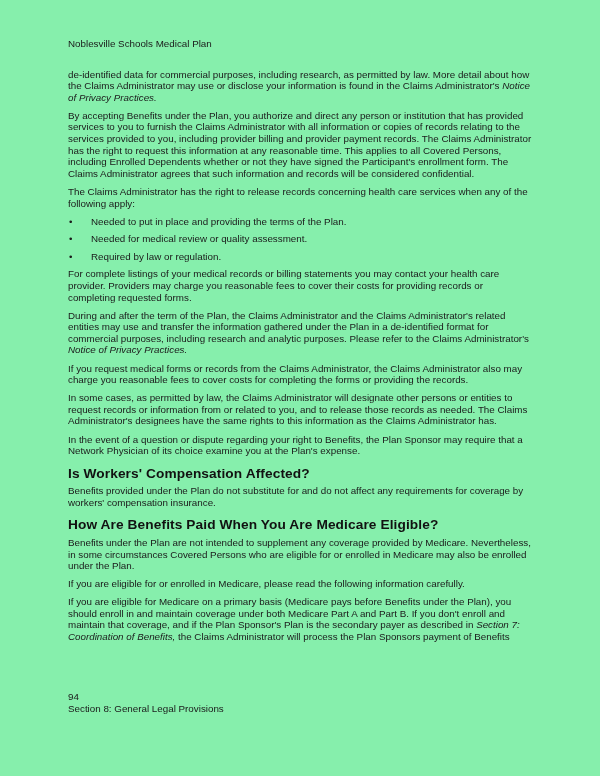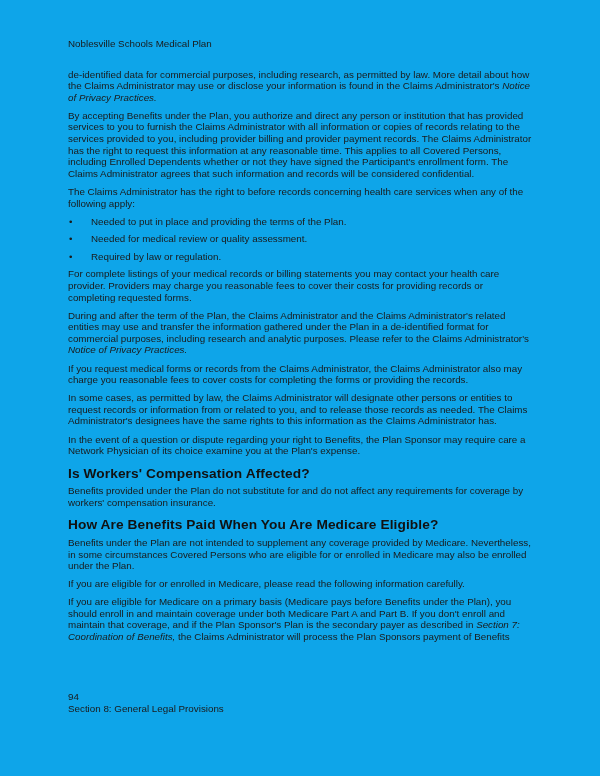--- a/index.html
+++ b/index.html
@@ -1,20 +1,20 @@
 <!DOCTYPE html>
 <html><head>
 <meta charset="utf-8">
 <style>
   html, body { margin: 0; padding: 0; background: #ffffff; }
   .page {
     position: relative;
     width: 600px;
     height: 776px;
-    background: #0ea5e9;
+    background: #86efac;
     font-family: "Liberation Sans", sans-serif;
     color: #1a1a1a;
     overflow: hidden;
     box-sizing: border-box;
   }
   .content {
     position: absolute;
     left: 68px;
     top: 38px;
     width: 464px;
@@ -74,21 +74,21 @@
   <div class="content">
 
     <div class="doc-header">Noblesville Schools Medical Plan</div>
 
     <div class="body-text">
 
       <p><span>de-identified data for commercial purposes, including research, as permitted by law. More detail about how the Claims Administrator may use or disclose your information is found in the Claims Administrator's </span><span class="em">Notice of Privacy Practices.</span></p>
 
       <p>By accepting Benefits under the Plan, you authorize and direct any person or institution that has provided services to you to furnish the Claims Administrator with all information or copies of records relating to the services provided to you, including provider billing and provider payment records. The Claims Administrator has the right to request this information at any reasonable time. This applies to all Covered Persons, including Enrolled Dependents whether or not they have signed the Participant's enrollment form. The Claims Administrator agrees that such information and records will be considered confidential.</p>
 
-      <p>The Claims Administrator has the right to before records concerning health care services when any of the following apply:</p>
+      <p>The Claims Administrator has the right to release records concerning health care services when any of the following apply:</p>
 
       <ul class="bullets">
         <li>
             <span class="bullet-dot">•</span>
             <span>Needed to put in place and providing the terms of the Plan.</span>
           </li>
         <li>
             <span class="bullet-dot">•</span>
             <span>Needed for medical review or quality assessment.</span>
           </li>
@@ -100,21 +100,21 @@
 
       <p>For complete listings of your medical records or billing statements you may contact your health care provider. Providers may charge you reasonable fees to cover their costs for providing records or completing requested forms.</p>
 
       <p><span>During and after the term of the Plan, the Claims Administrator and the Claims Administrator's related entities may use and transfer the information gathered under the Plan in a de-identified format for commercial purposes, including research and analytic purposes. Please refer to the Claims Administrator's </span><span class="em">Notice of Privacy Practices.</span></p>
 
       <p>If you request medical forms or records from the Claims Administrator, the Claims Administrator also may charge you reasonable fees to cover costs for completing the forms or providing the records.</p>
 
       <p>In some cases, as permitted by law, the Claims Administrator will designate other persons or entities to request records or information from or related to you, and to release those records as needed. The Claims Administrator's designees have the same rights to this information as the Claims Administrator has.</p>
 
 
-      <p>In the event of a question or dispute regarding your right to Benefits, the Plan Sponsor may require care a Network Physician of its choice examine you at the Plan's expense.</p>
+      <p>In the event of a question or dispute regarding your right to Benefits, the Plan Sponsor may require that a Network Physician of its choice examine you at the Plan's expense.</p>
 
       <h2 class="sec-heading">Is Workers' Compensation Affected?</h2>
 
       <p>Benefits provided under the Plan do not substitute for and do not affect any requirements for coverage by workers' compensation insurance.</p>
 
       <h2 class="sec-heading">How Are Benefits Paid When You Are Medicare Eligible?</h2>
 
       <p>Benefits under the Plan are not intended to supplement any coverage provided by Medicare. Nevertheless, in some circumstances Covered Persons who are eligible for or enrolled in Medicare may also be enrolled under the Plan.</p>
 
       <p>If you are eligible for or enrolled in Medicare, please read the following information carefully.</p>

